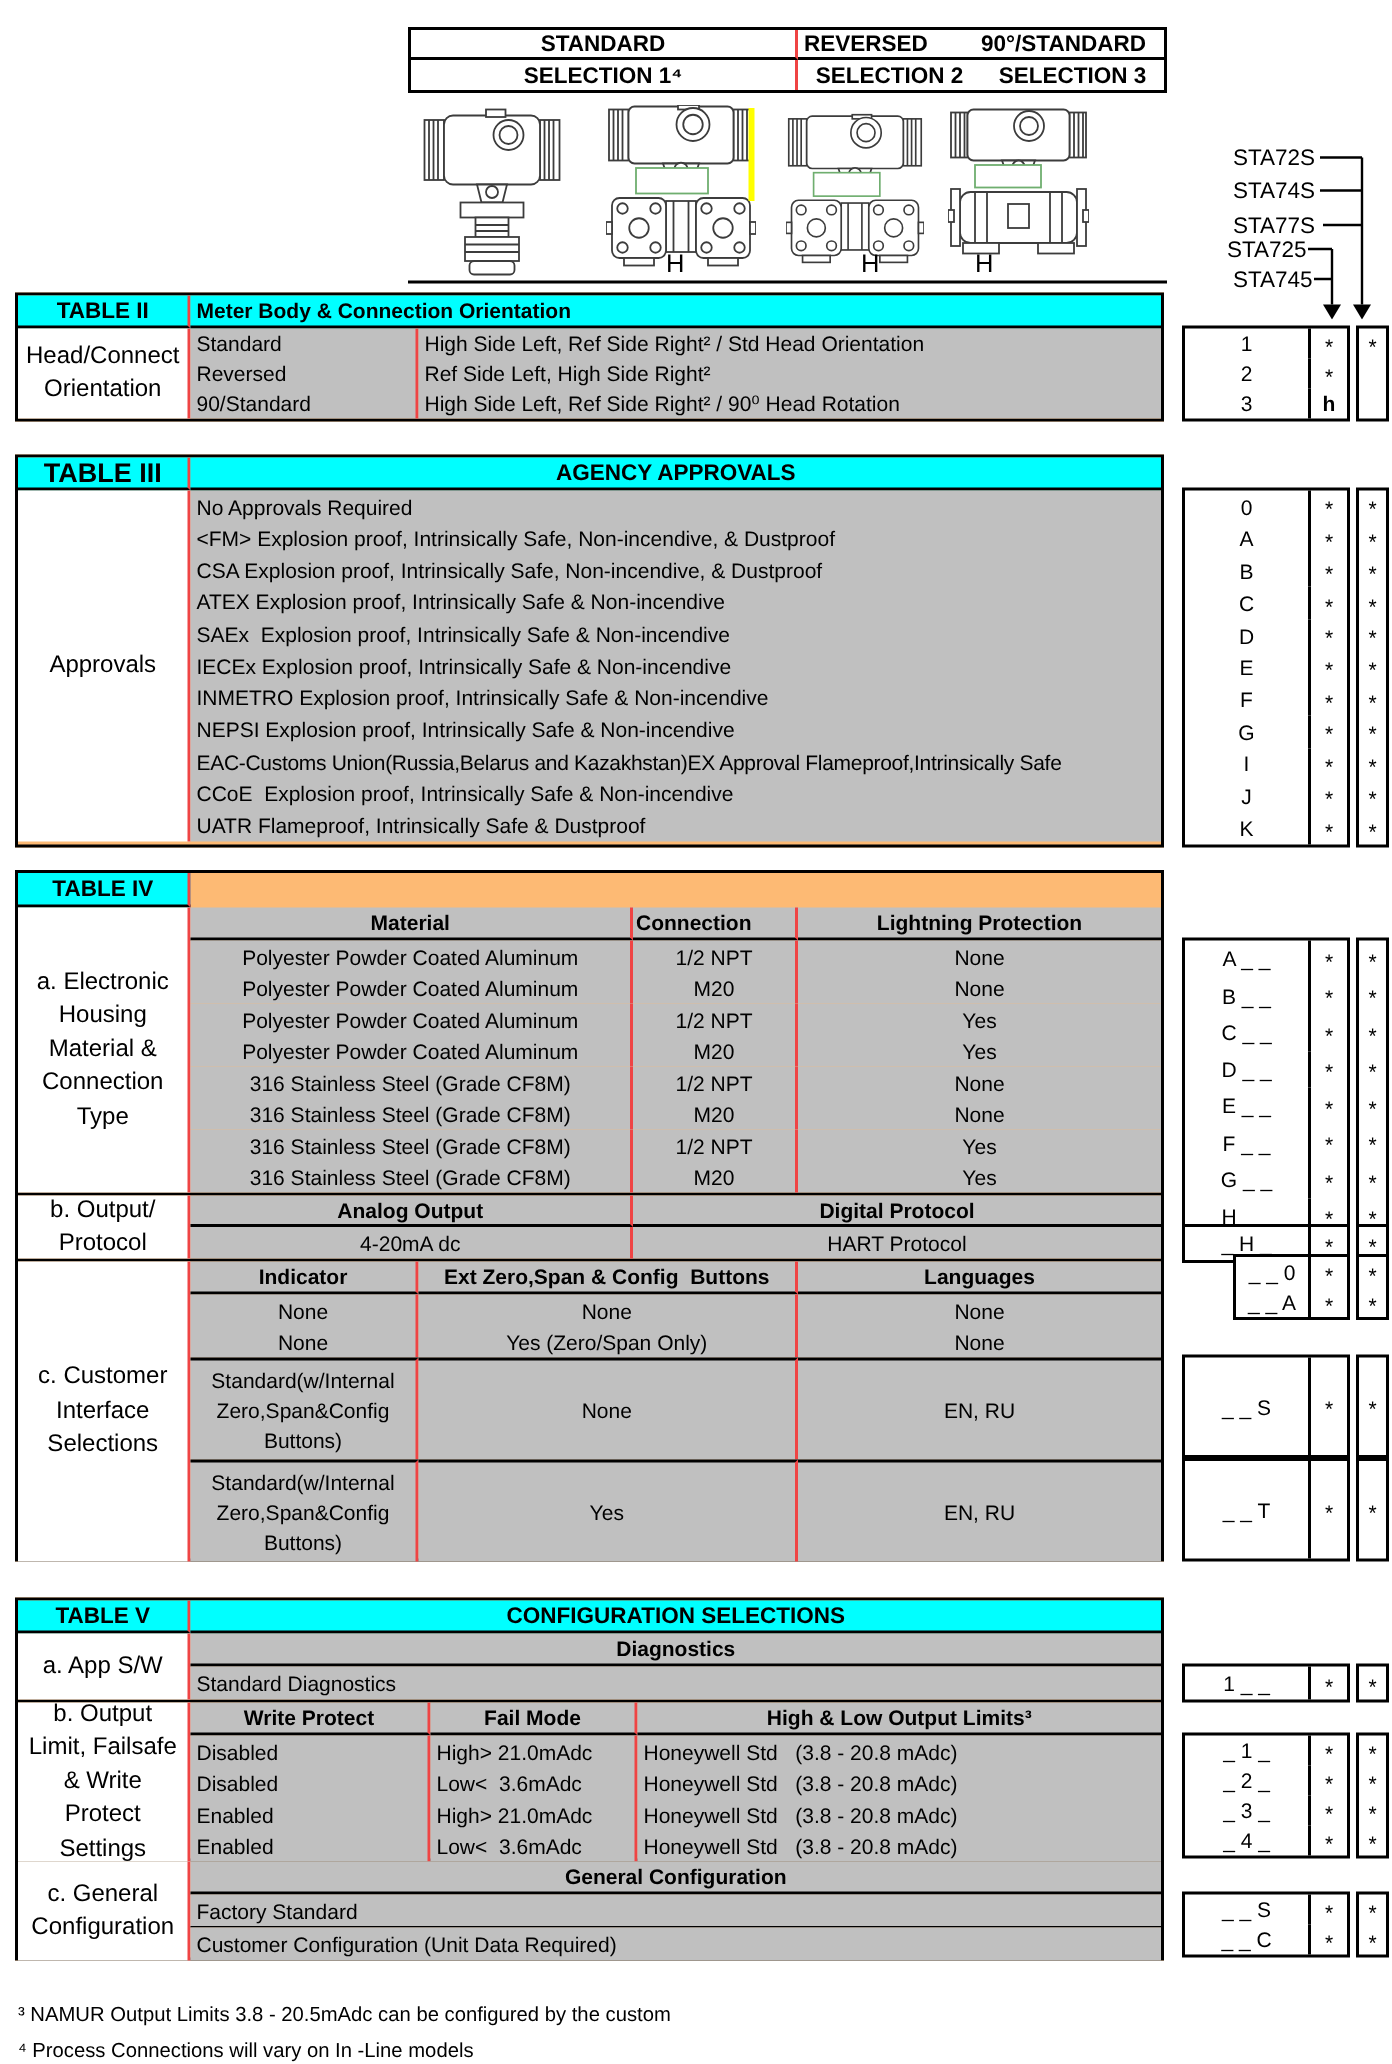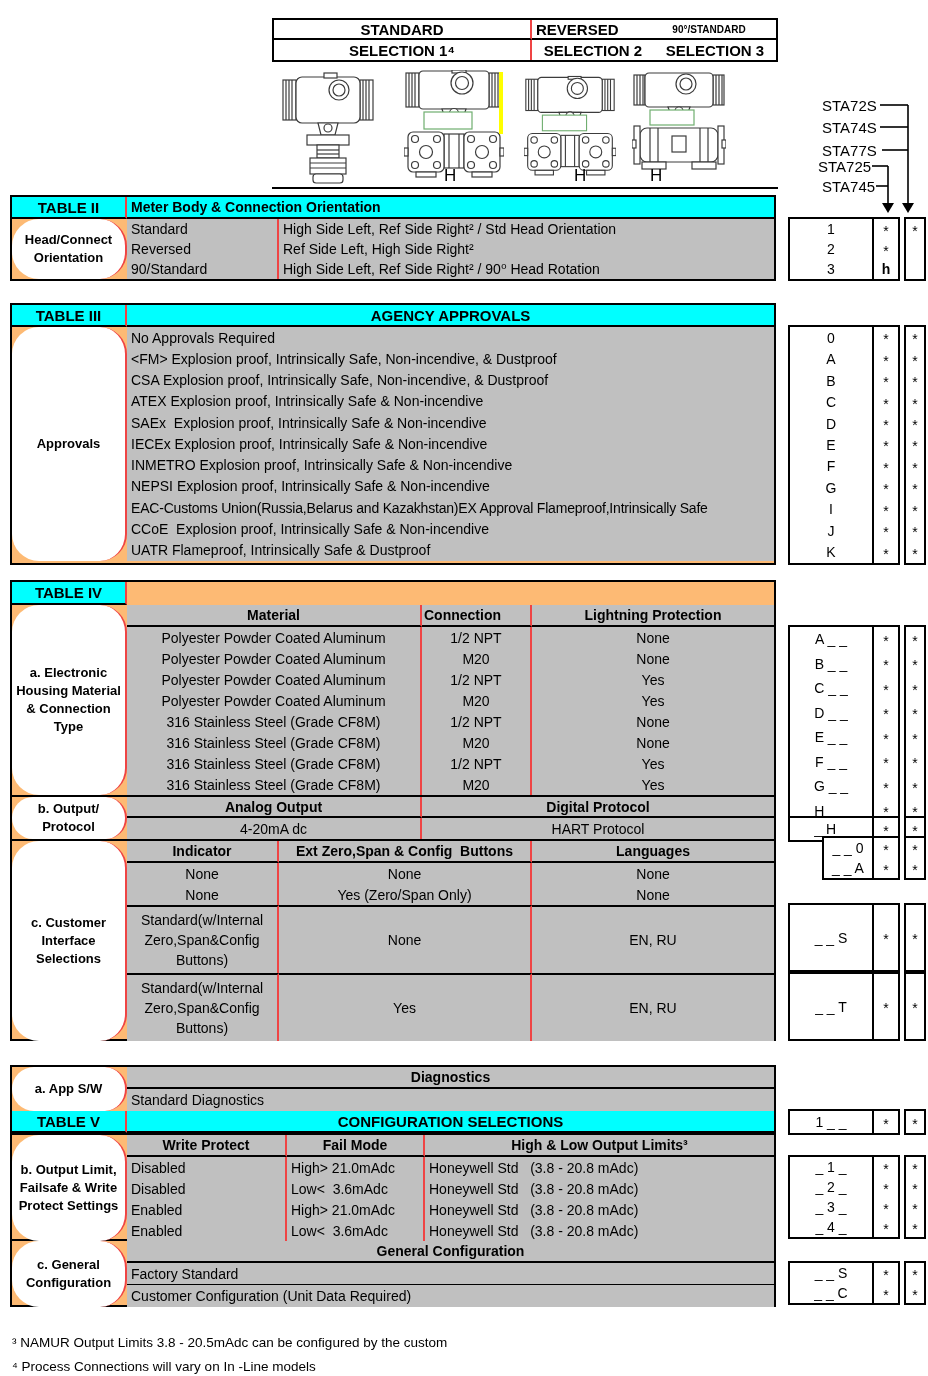--- a/index.html
+++ b/index.html
@@ -12,22 +12,22 @@
   .c{justify-content:center;text-align:center;}
   .l{padding-left:4px;}
   .b{font-weight:bold;}
   .cyan{background:#00ffff;}
   .grey{background:#c0c0c0;}
   .br2{border-right:2px solid #ef4444;}
   .bb2{border-bottom:2px solid #000;}
   .bb1{border-bottom:1px solid #000;}
   .bt2{border-top:2px solid #000;}
   .lblcell{background:#fff;display:flex;align-items:center;justify-content:center;
-           text-align:center;font-weight:bold;font-size:13px;line-height:1.4;
-           white-space:normal;padding:0 3px;box-sizing:border-box;border-radius:27px;}
+           text-align:center;font-weight:normal;font-size:16px;line-height:1.4;
+           white-space:normal;padding:0 3px;box-sizing:border-box;}
   .col{display:flex;flex-direction:column;box-sizing:border-box;}
   .ln{flex:1;display:flex;align-items:center;white-space:pre;font-size:14px;overflow:hidden;}
   .wrap{white-space:normal;text-align:center;line-height:1.45;}
   
   .codebox{position:absolute;left:788px;width:138px;display:flex;box-sizing:border-box;}
   .cb-main{flex:1;border:2px solid #000;display:flex;flex-direction:column;box-sizing:border-box;background:#fff;}
   .cb-row{flex:1;display:flex;}
   .cb-code{flex:1;display:flex;align-items:center;justify-content:center;white-space:pre;font-size:14px;}
   .cb-star{width:24px;border-left:2px solid #000;display:flex;align-items:center;justify-content:center;font-size:14px;padding-top:3px;}
   .cb-gap{width:4px;}
@@ -42,21 +42,21 @@
 </style>
 </head>
 <body>
 
 <div id="page">
 
   <div id="selhdr">
     <div class="cell c b br2 bb2" style="font-size:15px;">STANDARD</div>
     <div class="bb2" style="display:grid;grid-template-columns:110px 1fr;">
       <div class="cell b l" style="font-size:15px;">REVERSED</div>
-      <div class="cell c b" style="font-size:10px;">90°/STANDARD</div>
+      <div class="cell c b" style="font-size:15px;">90°/STANDARD</div>
     </div>
     <div class="cell c b br2" style="font-size:15px;">SELECTION 1⁴</div>
     <div style="display:grid;grid-template-columns:1fr 1fr;">
       <div class="cell c b" style="font-size:15px;">SELECTION 2</div>
       <div class="cell c b" style="font-size:15px;">SELECTION 3</div>
     </div>
   </div>
 
   <svg class="abs" style="left:280px;top:72px;" width="96" height="114" viewBox="0 0 96 114" fill="white" stroke="#3c3c3c" stroke-width="1.2">
     <rect x="3" y="8" width="13" height="40"></rect>
@@ -252,21 +252,21 @@
     <div class="cb-gap"></div>
     <div class="cb-s2box">
       <div class="cb-s2">*</div>
       <div class="cb-s2"></div>
       <div class="cb-s2"></div>
     </div>
   </div>
 
   <div class="tblo" id="t3" style="top:303px;height:262px;">
     <div class="sec" style="grid-template-columns:115px 1fr;height:22px;">
-      <div class="cell c b cyan br2 bb2" style="font-size:15px;">TABLE III</div>
+      <div class="cell c b cyan br2 bb2" style="font-size:18px;">TABLE III</div>
       <div class="cell c b cyan bb2" style="font-size:15px;">AGENCY APPROVALS</div>
     </div>
     <div class="sec" style="grid-template-columns:115px 1fr;height:234px;">
       <div class="lblcell br2">Approvals</div>
       <div class="col grey">
         <div class="ln l">No Approvals Required</div>
         <div class="ln l">&lt;FM&gt; Explosion proof, Intrinsically Safe, Non-incendive, &amp; Dustproof</div>
         <div class="ln l">CSA Explosion proof, Intrinsically Safe, Non-incendive, &amp; Dustproof</div>
         <div class="ln l">ATEX Explosion proof, Intrinsically Safe &amp; Non-incendive</div>
         <div class="ln l">SAEx  Explosion proof, Intrinsically Safe &amp; Non-incendive</div>
@@ -511,29 +511,29 @@
           <span class="cb-star">*</span>
         </div>
     </div>
     <div class="cb-gap"></div>
     <div class="cb-s2box">
         <div class="cb-s2">*</div>
       </div>
   </div>
 
   <div class="tblo" id="t5" style="top:1065px;height:242px;">
+    <div class="sec" style="grid-template-columns:115px 1fr;height:22px;">
+      <div class="cell c b cyan br2 bb2" style="font-size:15px;">TABLE V</div>
+      <div class="cell c b cyan bb2" style="font-size:15px;">CONFIGURATION SELECTIONS</div>
+    </div>
+
     <div class="sec" style="grid-template-columns:115px 1fr;grid-template-rows:22px 22px;height:44px;">
       <div class="lblcell br2" style="grid-row:1/3;">a. App S/W</div>
       <div class="cell c b bb2 grey">Diagnostics</div>
       <div class="cell l grey">Standard Diagnostics</div>
-    </div>
-
-    <div class="sec" style="grid-template-columns:115px 1fr;height:22px;">
-      <div class="cell c b cyan br2 bb2" style="font-size:15px;">TABLE V</div>
-      <div class="cell c b cyan bb2" style="font-size:15px;">CONFIGURATION SELECTIONS</div>
     </div>
 
     <div class="sec bt2" style="grid-template-columns:115px 160px 138px 1fr;grid-template-rows:22px 84px;height:106px;">
       <div class="lblcell br2" style="grid-row:1/3;">b. Output Limit, Failsafe &amp; Write Protect Settings</div>
       <div class="cell c b br2 bb2 grey">Write Protect</div>
       <div class="cell c b br2 bb2 grey">Fail Mode</div>
       <div class="cell c b bb2 grey">High &amp; Low Output Limits³</div>
       <div class="col br2 grey">
         <div class="ln l">Disabled</div>
         <div class="ln l">Disabled</div>

